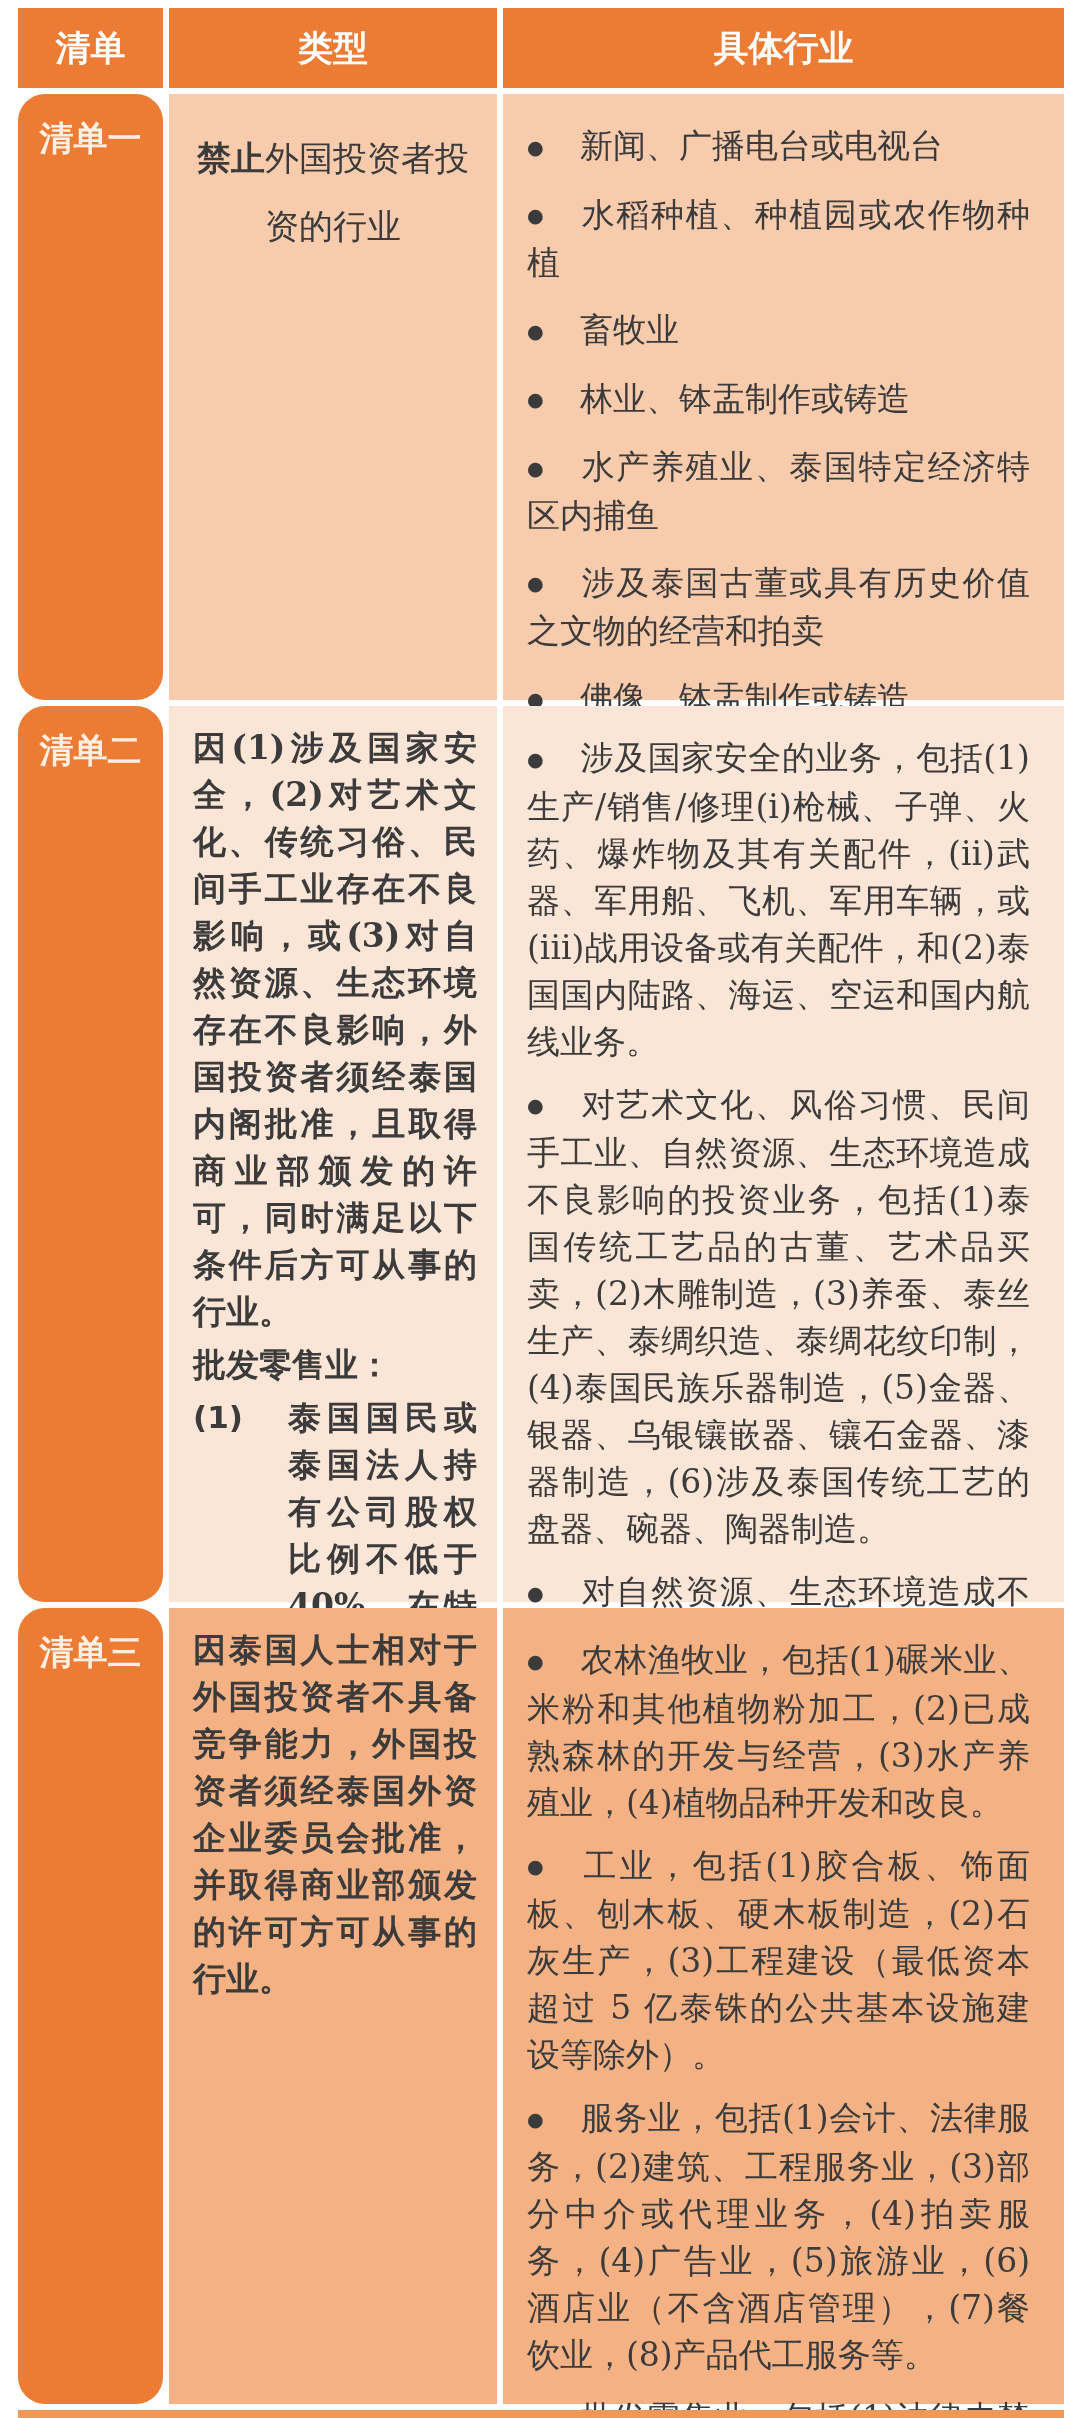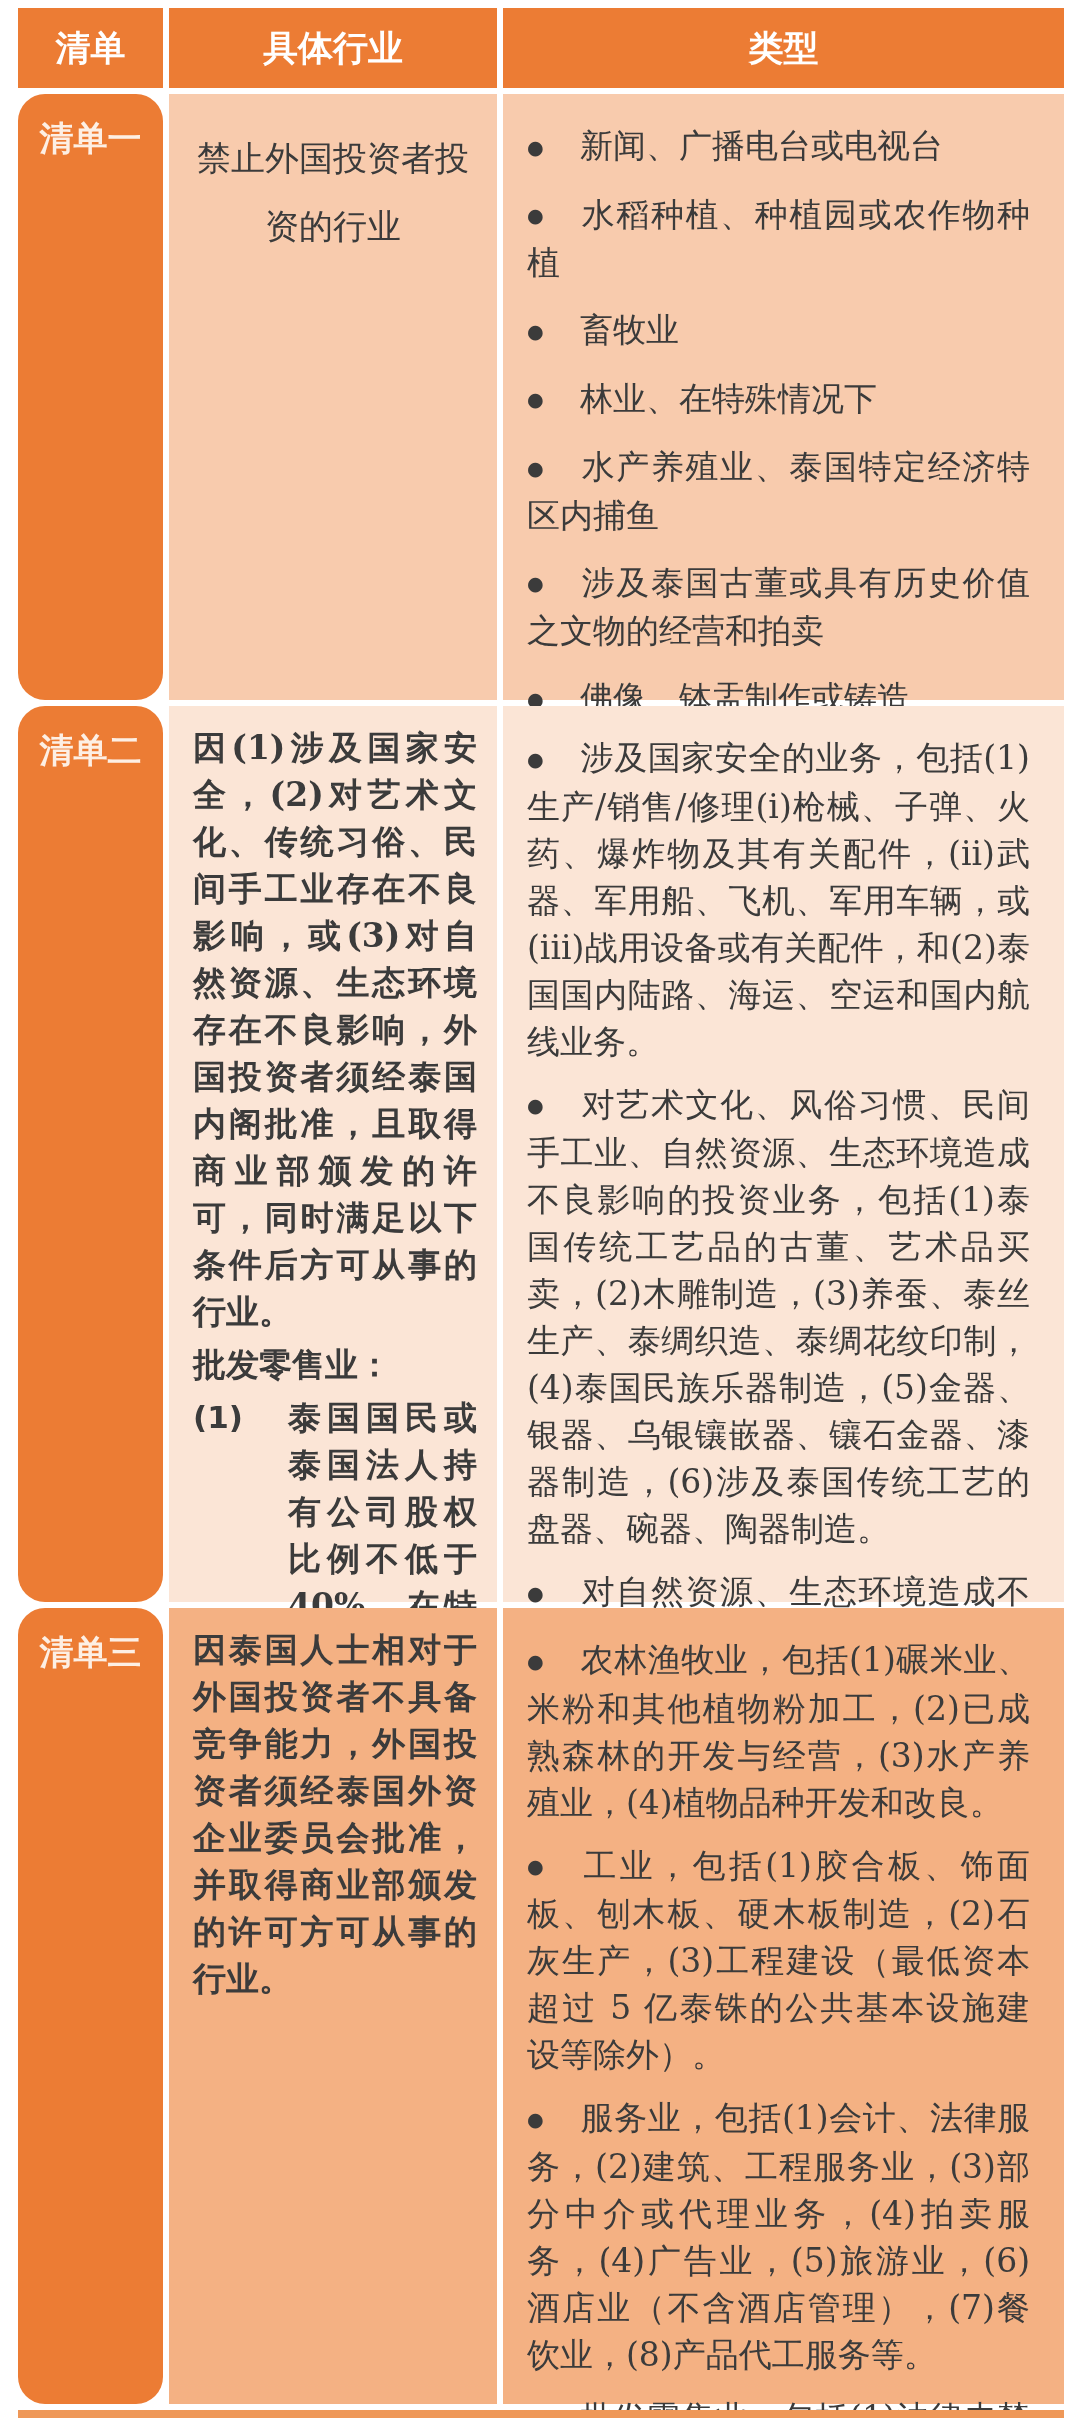--- a/index.html
+++ b/index.html
@@ -36,21 +36,21 @@
     border-radius:27px;
   }
   .cell{font-size:33px;line-height:47px;}
   .bg1{background:var(--row1);}
   .bg2{background:var(--row2);}
   .bg3{background:var(--row3);}
 
   .type-center{
     text-align:center;padding:30px 26px 0 26px;line-height:68px;font-size:34px;
   }
-  .type-center .bold{font-weight:normal;text-align:right;}
+  .type-center .bold{font-weight:bold;text-align:right;}
 
   .type-text{padding:18px 20px 0 24px;text-align:justify;font-weight:bold;}
   .type-text p{margin:0 0 6px 0;}
   .cond{display:flex;margin-top:6px;}
   .cond .num{flex:0 0 95px;font-family:"DejaVu Sans","Liberation Sans",sans-serif;font-size:31px;}
   .cond .cbody{flex:1;text-align:justify;}
 
   .ind{padding:28px 34px 0 24px;}
   .bp{text-align:justify;margin-bottom:20px;}
   .ind-tight .bp{margin-bottom:16px;}
@@ -63,32 +63,32 @@
     position:absolute;left:18px;top:2410px;width:1046px;height:8px;
     background:var(--strip);
   }
 </style>
 </head>
 <body>
 
 <div class="table">
 
   <div class="hcell">清单</div>
+  <div class="hcell">类型</div>
   <div class="hcell">具体行业</div>
-  <div class="hcell">类型</div>
 
   <div class="lcell">清单一</div>
   <div class="cell bg1 type-center">
     <span class="bold">禁止</span><span>外国投资者投资的行业</span>
   </div>
   <div class="cell bg1 ind">
       <div class="bp"><span class="dot">●</span><span>新闻、广播电台或电视台</span></div>
       <div class="bp"><span class="dot">●</span><span>水稻种植、种植园或农作物种植</span></div>
       <div class="bp"><span class="dot">●</span><span>畜牧业</span></div>
-      <div class="bp"><span class="dot">●</span><span>林业、在特殊情况下</span></div>
+      <div class="bp"><span class="dot">●</span><span>林业、钵盂制作或铸造</span></div>
       <div class="bp"><span class="dot">●</span><span>水产养殖业、泰国特定经济特区内捕鱼</span></div>
       <div class="bp"><span class="dot">●</span><span>涉及泰国古董或具有历史价值之文物的经营和拍卖</span></div>
       <div class="bp"><span class="dot">●</span><span>佛像、钵盂制作或铸造</span></div>
       <div class="bp"><span class="dot">●</span><span>土地交易</span></div>
     </div>
 
   <div class="lcell">清单二</div>
   <div class="cell bg2 type-text">
     <p>因(1)涉及国家安全，(2)对艺术文化、传统习俗、民间手工业存在不良影响，或(3)对自然资源、生态环境存在不良影响，外国投资者须经泰国内阁批准，且取得商业部颁发的许可，同时满足以下条件后方可从事的行业。</p>
     <p>批发零售业：</p>

